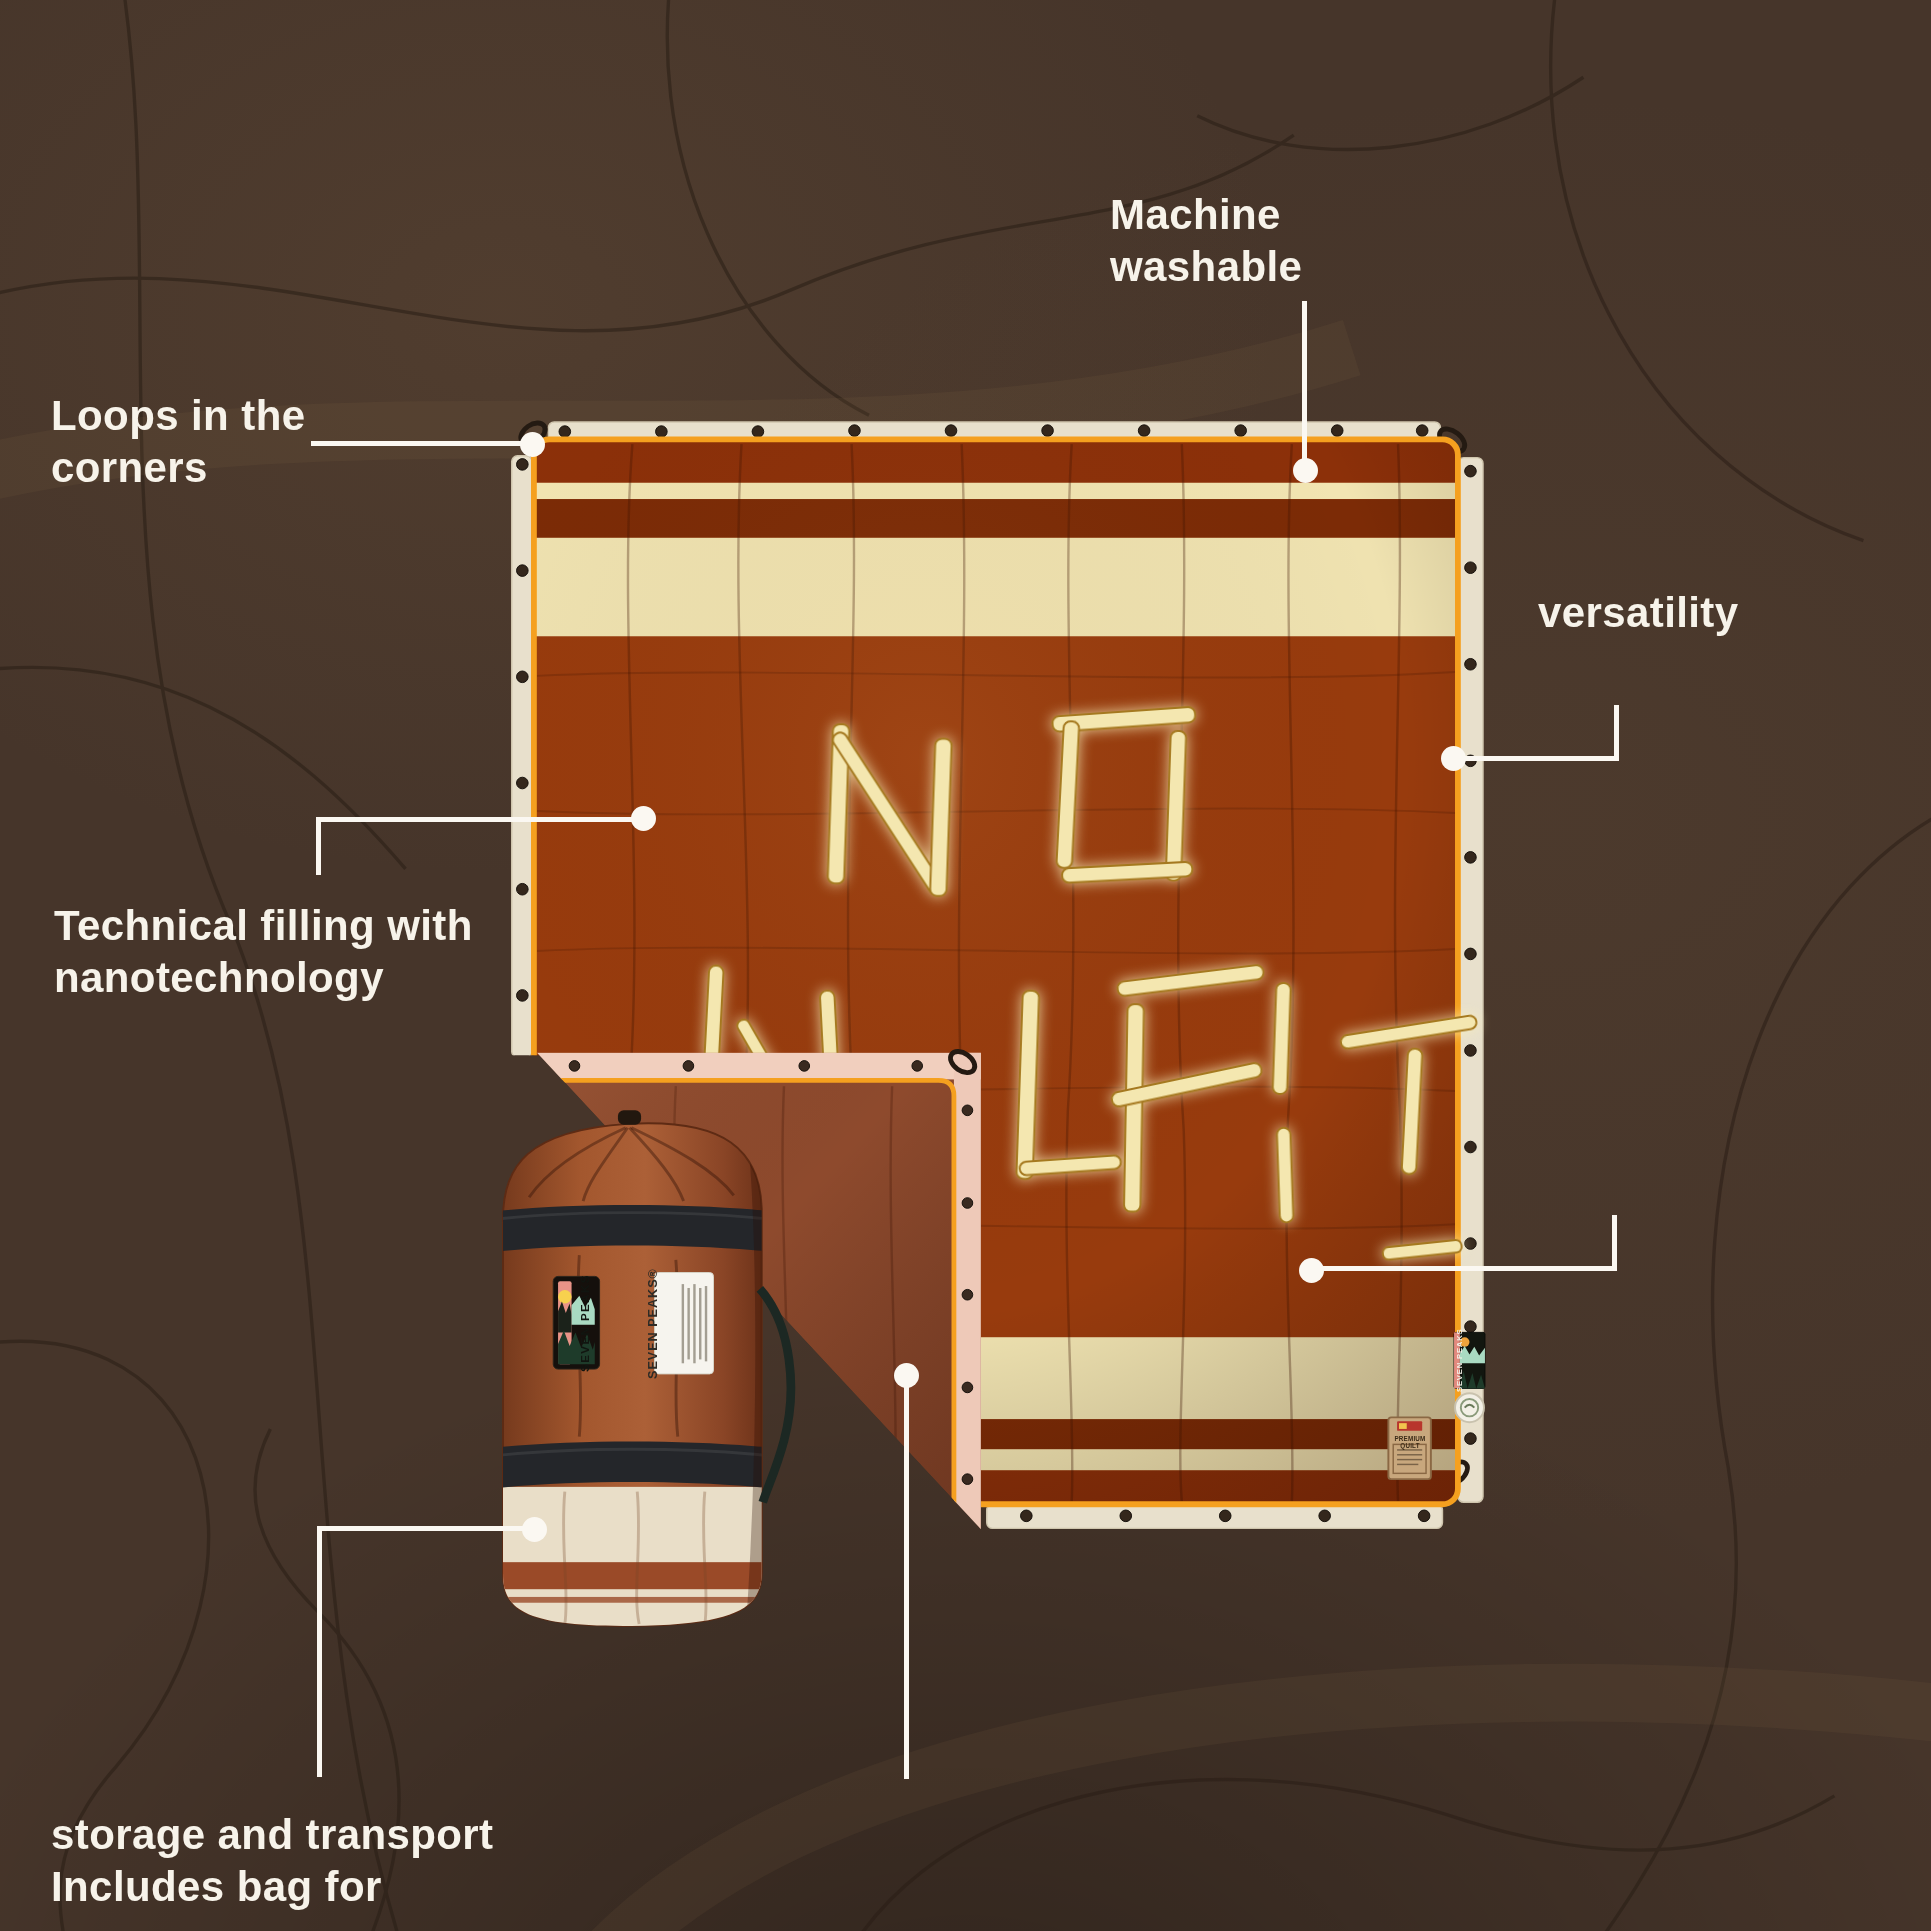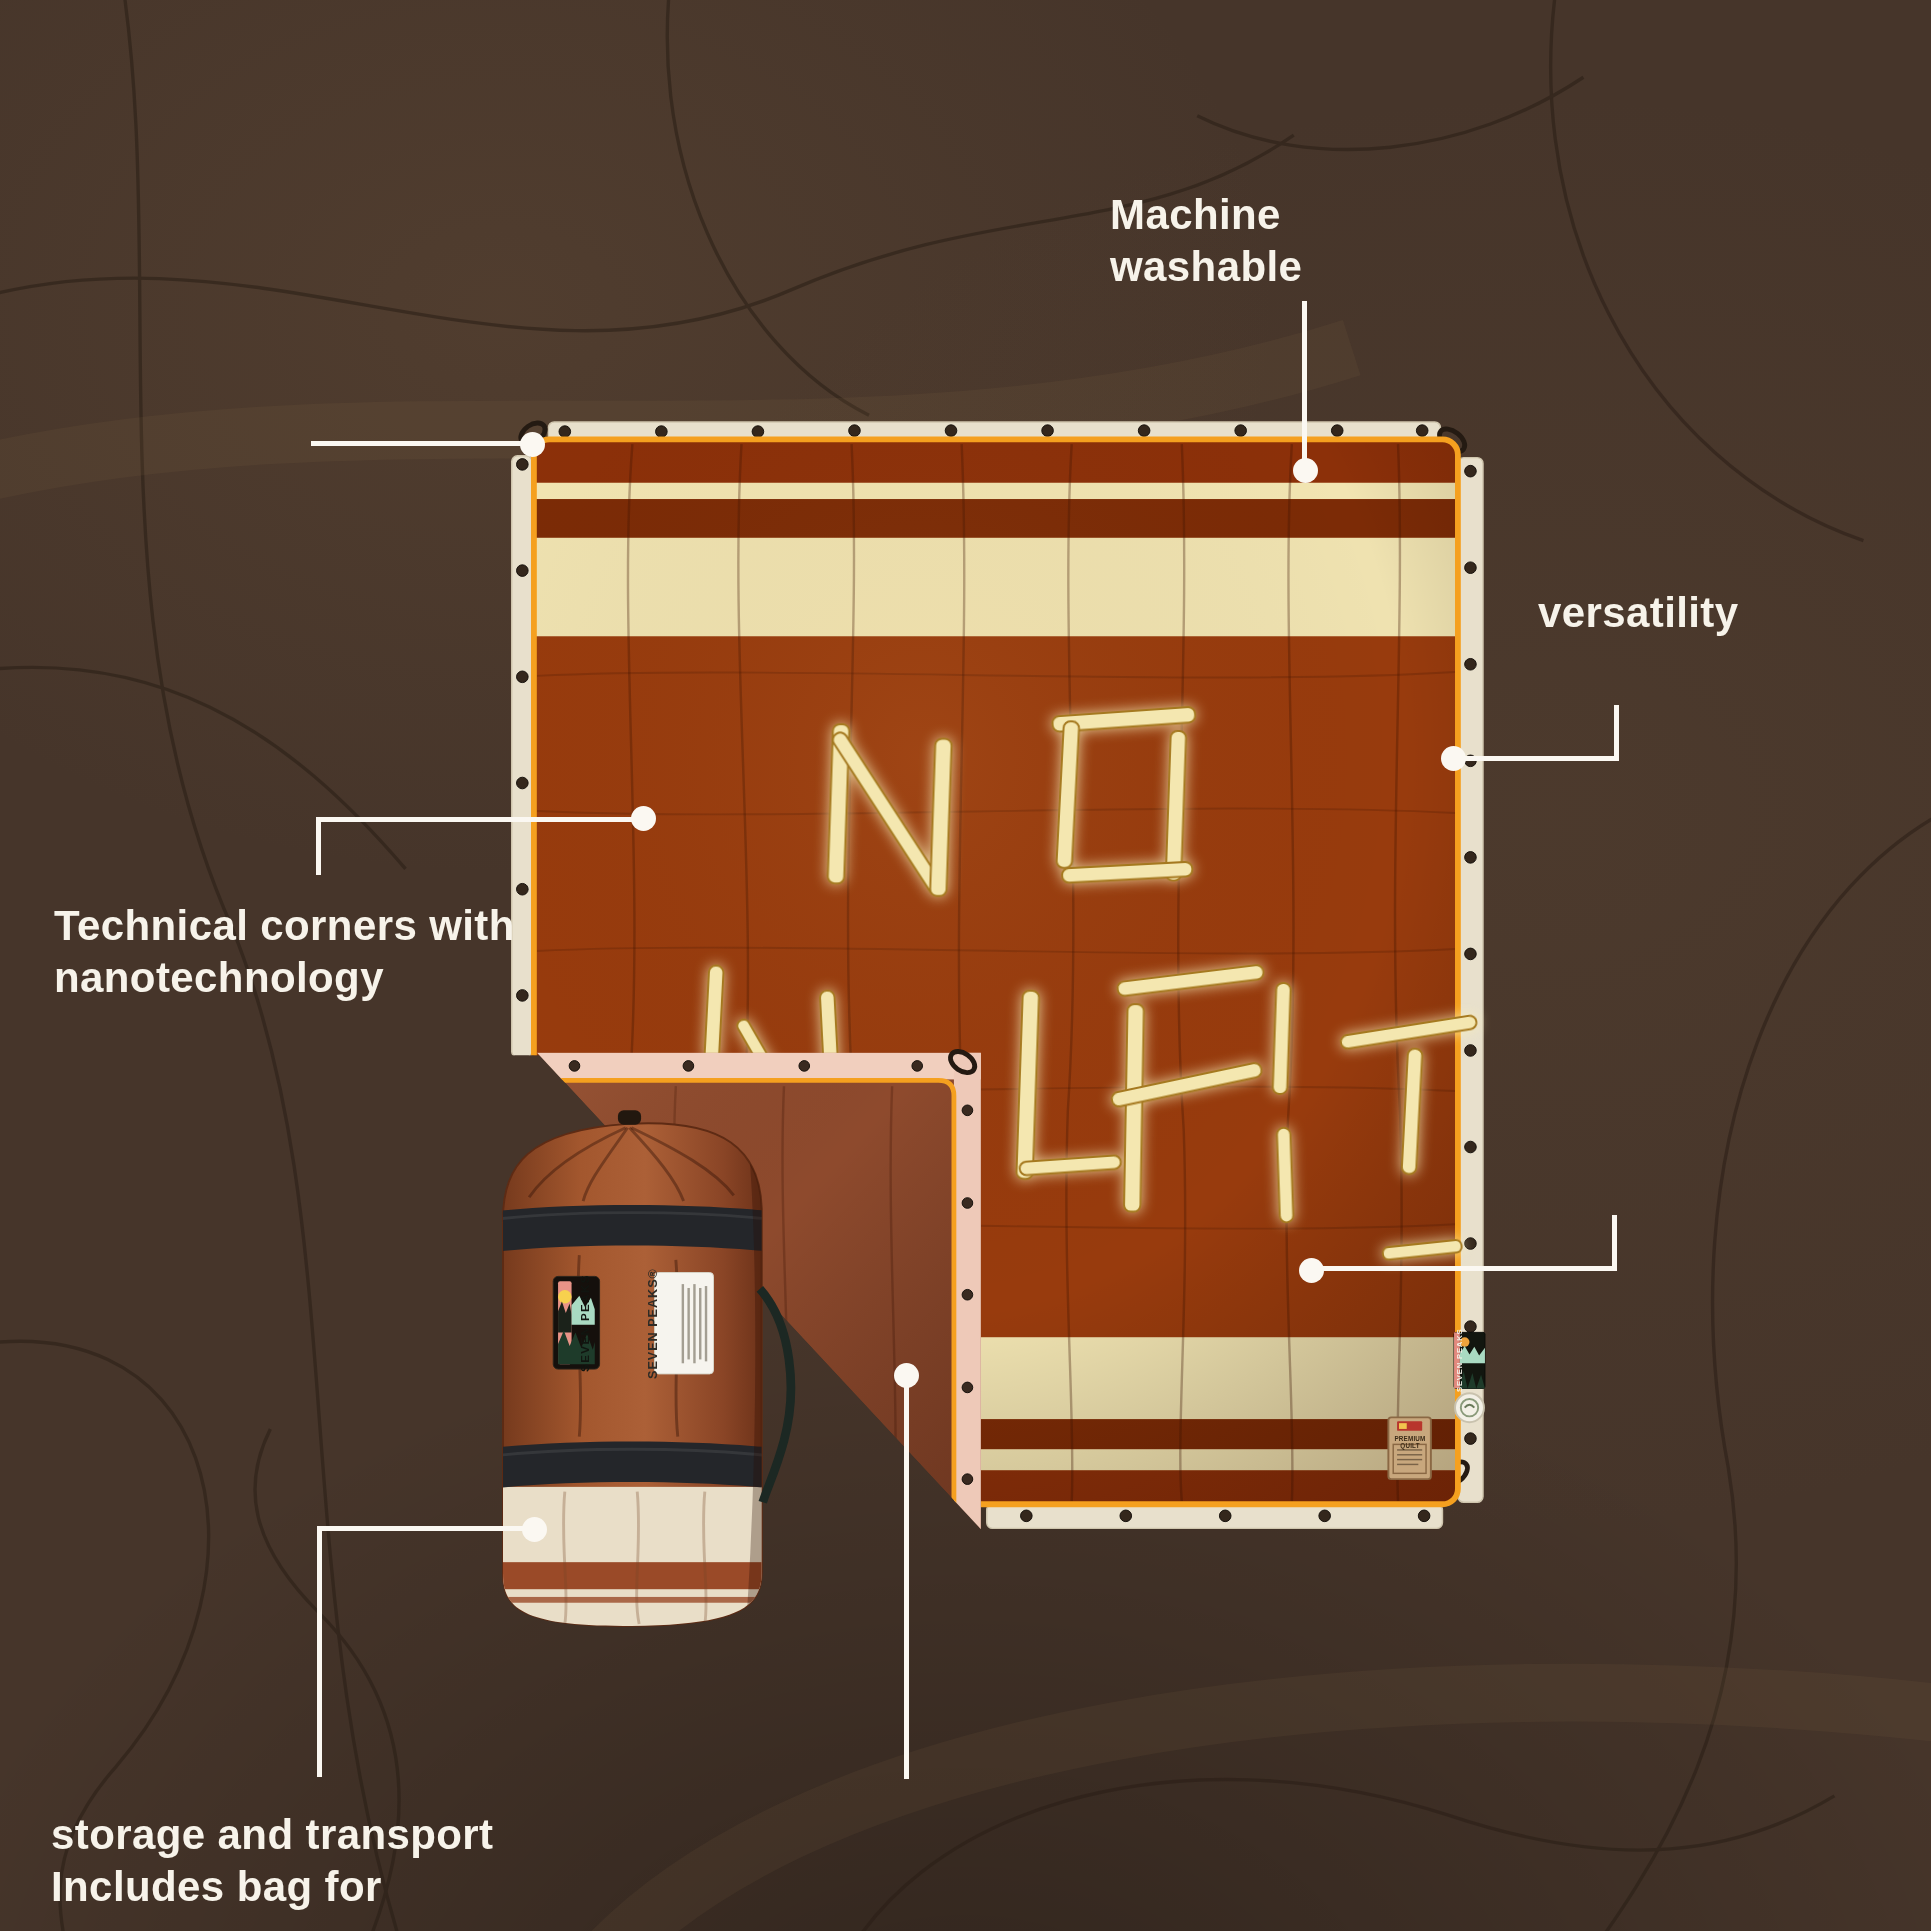--- a/index.html
+++ b/index.html
@@ -307,32 +307,36 @@
 <span class="tiny rot edgelabel-text">SEVEN PEAKS</span>
 <span class="hangtag-text">PREMIUM QUILT</span>
 
 <div class="co" style="left:1110px;top:189px;width:386px;">
   <div>Machine</div>
   <div>washable</div>
 </div>
 <div class="cline v" style="left:1302px;top:301px;height:160px;"></div>
 <div class="cdot" style="left:1293px;top:458px;"></div>
 
+<div class="co" style="left:51px;top:390px;width:290px;">
+  <div>Loops in the</div>
+  <div>corners</div>
+</div>
 <div class="cline h" style="left:311px;top:441px;width:212px;"></div>
 <div class="cdot" style="left:520px;top:432px;"></div>
 
 <div class="co" style="left:1538px;top:587px;width:290px;">
   <div>versatility</div>
 </div>
 <div class="cline v" style="left:1614px;top:705px;height:56px;"></div>
 <div class="cline h" style="left:1463px;top:756px;width:156px;"></div>
 <div class="cdot" style="left:1441px;top:746px;"></div>
 
 <div class="co" style="left:54px;top:900px;width:463px;">
-  <div>Technical corners with</div>
+  <div>Technical filling with</div>
   <div>nanotechnology</div>
 </div>
 <div class="cline v" style="left:316px;top:817px;height:58px;"></div>
 <div class="cline h" style="left:316px;top:817px;width:319px;"></div>
 <div class="cdot" style="left:631px;top:806px;"></div>
 
 <div class="cline v" style="left:1612px;top:1215px;height:56px;"></div>
 <div class="cline h" style="left:1323px;top:1266px;width:294px;"></div>
 <div class="cdot" style="left:1299px;top:1258px;"></div>
 

